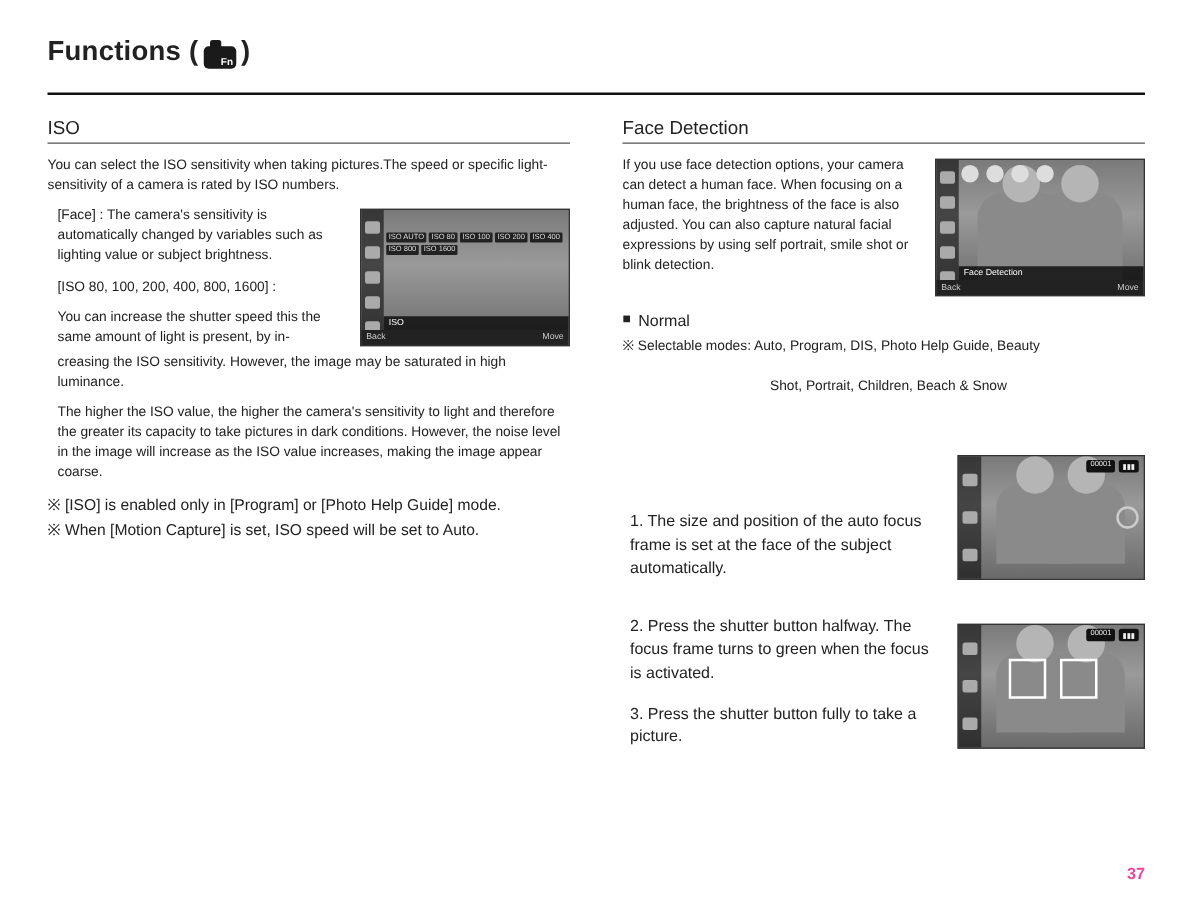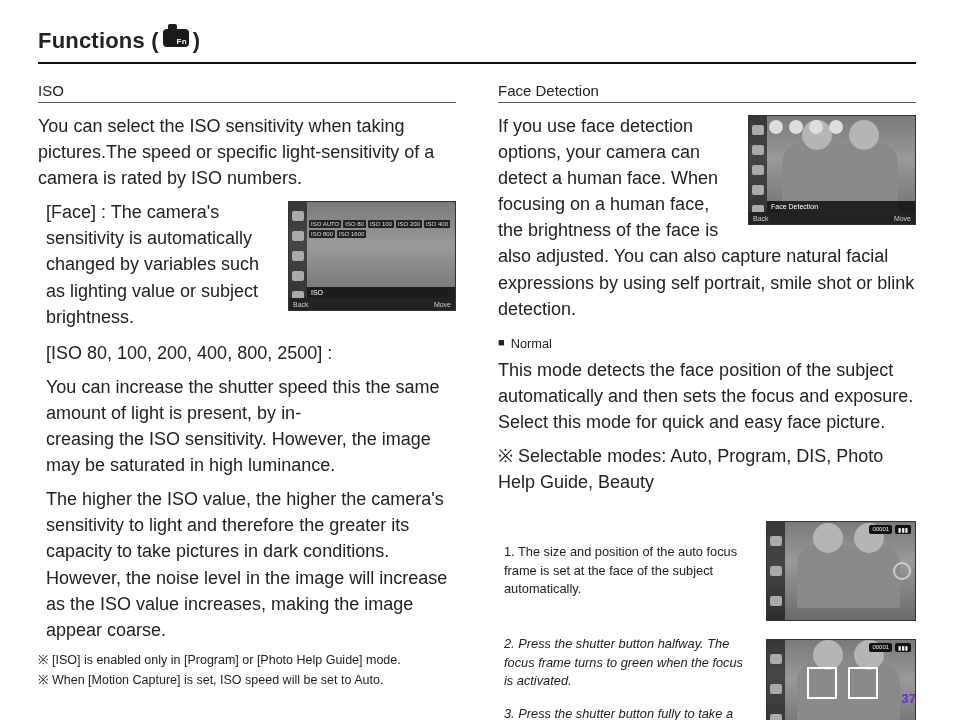--- a/index.html
+++ b/index.html
@@ -10,24 +10,24 @@
     font-family: Arial, Helvetica, sans-serif;
     color: #222;
     padding: 28px 38px 18px 38px;
     position: relative;
   }
   .page-title {
     font-size: 22px;
     font-weight: bold;
     letter-spacing: .2px;
     border-bottom: 2px solid #111;
-    padding-bottom: 8px;
+    padding-bottom: 20px;
     margin-bottom: 18px;
     display: flex;
-    align-items: flex-start;
+    align-items: flex-end;
     gap: 4px;
   }
   .camera-icon {
     display: inline-block;
     width: 26px; height: 18px;
     background: #1a1a1a;
     border-radius: 4px;
     position: relative;
     top: 1px;
   }
@@ -49,21 +49,21 @@
   }
   .columns { display: flex; gap: 42px; }
   .col { flex: 1 1 0; }
   .section-h {
     font-size: 15px;
     font-weight: normal;
     border-bottom: 1px solid #555;
     padding-bottom: 3px;
     margin-bottom: 10px;
   }
-  p, .txt { font-size: 18px; line-height: 1.45; margin-bottom: 8px; }
+  p, .txt { font-size: 11px; line-height: 1.45; margin-bottom: 8px; }
   .indent { margin-left: 8px; }
   .float-img {
     float: right;
     margin: 2px 0 6px 10px;
   }
   .lcd {
     background: #555;
     border: 1px solid #333;
     position: relative;
     overflow: hidden;
@@ -124,25 +124,25 @@
     display:flex; gap:2px; flex-wrap:wrap;
   }
   .isochips span{
     font-size:6px; background:#222; color:#ddd;
     padding:1px 2px; border-radius:1px; line-height:1;
   }
   .note-line{ font-size:12.5px; margin:3px 0 3px 0;}
   .bullet-row{ display:flex; align-items:flex-start; gap:6px; margin:6px 0;}
   .blk{ font-size:12.8px;}
   .sel-indent{ margin-left:118px;}
-  .step-block{ display:flex; gap:12px; align-items:center; margin-bottom:14px;}
+  .step-block{ display:flex; gap:12px; align-items:flex-end; margin-bottom:14px;margin-top:28px;}
   .step-text{ flex:1; font-size:12.8px; line-height:1.45;}
   .page-num{
     position:absolute; right:38px; bottom:14px;
-    font-size:13px; color:#6d28d9; font-weight:bold;
+    font-size:13px; color:#ec4899; font-weight:bold;
   }
   .clearfix::after{content:"";display:block;clear:both;}
   .fd-icons{
     position:absolute; left:20px; top:4px; right:4px;
     display:flex; gap:6px;
   }
   .fd-icons span{
     width:14px;height:14px;border-radius:50%;
     background:#ddd; display:inline-block;
   }
@@ -190,21 +190,21 @@
         <div class="bottombar">
           <span>Back</span>
           <span>Move</span>
         </div>
       </div>
 
       <div class="txt indent" style="margin-bottom:10px;">
         <span>[Face] : </span><span>The camera's sensitivity is automatically changed by variables such as lighting value or subject brightness.</span>
       </div>
 
-      <div class="txt indent">[ISO 80, 100, 200, 400, 800, 2500] :</div>
+      <div class="txt indent">[ISO 80, 100, 200, 400, 800, 1600] :</div>
       <div class="txt indent" style="margin-bottom:0;">You can increase the shutter speed this the same amount of light is present, by in-</div>
     </div>
     <div class="txt indent">creasing the ISO sensitivity. However, the image may be saturated in high luminance.</div>
     <div class="txt indent">The higher the ISO value, the higher the camera's sensitivity to light and therefore the greater its capacity to take pictures in dark conditions. However, the noise level in the image will increase as the ISO value increases, making the image appear coarse.</div>
 
     <div class="note-line">※ [ISO] is enabled only in [Program] or [Photo Help Guide] mode.</div>
     <div class="note-line">※ When [Motion Capture] is set, ISO speed will be set to Auto.</div>
   </div>
 
   <div class="col">
@@ -234,25 +234,25 @@
           <span>Move</span>
         </div>
       </div>
       <p>If you use face detection options, your camera can detect a human face. When focusing on a human face, the brightness of the face is also adjusted. You can also capture natural facial expressions by using self portrait, smile shot or blink detection.</p>
     </div>
 
     <div class="bullet-row" style="margin-top:6px;">
       <span style="font-size:11px;">■</span>
       <span class="blk">Normal</span>
     </div>
-    <p>This mode detects the face position of the subject automatically and then sets the focus and exposure. Select this mode for quick and easy face picture.</p>
 
     <div class="txt" style="margin-bottom:16px;">
       <span>※ Selectable modes: </span><span>Auto, Program, DIS, Photo Help Guide, Beauty</span>
     </div>
+    <div class="txt sel-indent">Shot, Portrait, Children, Beach &amp; Snow</div>
 
     <div style="height:10px;"></div>
 
     <div class="step-block">
       <div class="step-text" style="padding-left:6px;">1. The size and position of the auto focus frame is set at the face of the subject automatically.</div>
       <div class="lcd tiny">
         <div class="photo"></div>
         <div class="person l"></div>
           <div class="person r"></div>
         <div class="sidebar">
@@ -262,21 +262,21 @@
           </div>
         <div class="osd-top">
             <span>00001</span>
             <span>▮▮▮</span>
           </div>
         <div class="face-ring"></div>
       </div>
     </div>
 
     <div class="step-block">
-      <div class="step-text" style="padding-left:6px;font-style:italic;">
+      <div class="step-text" style="padding-left:6px;">
         <div style="margin-bottom:14px;">2. Press the shutter button halfway. The focus frame turns to green when the focus is activated.</div>
         <div>3. Press the shutter button fully to take a picture.</div>
       </div>
       <div class="lcd tiny">
         <div class="photo"></div>
         <div class="person l"></div>
           <div class="person r"></div>
         <div class="face-box l"></div>
         <div class="face-box r"></div>
         <div class="sidebar">

